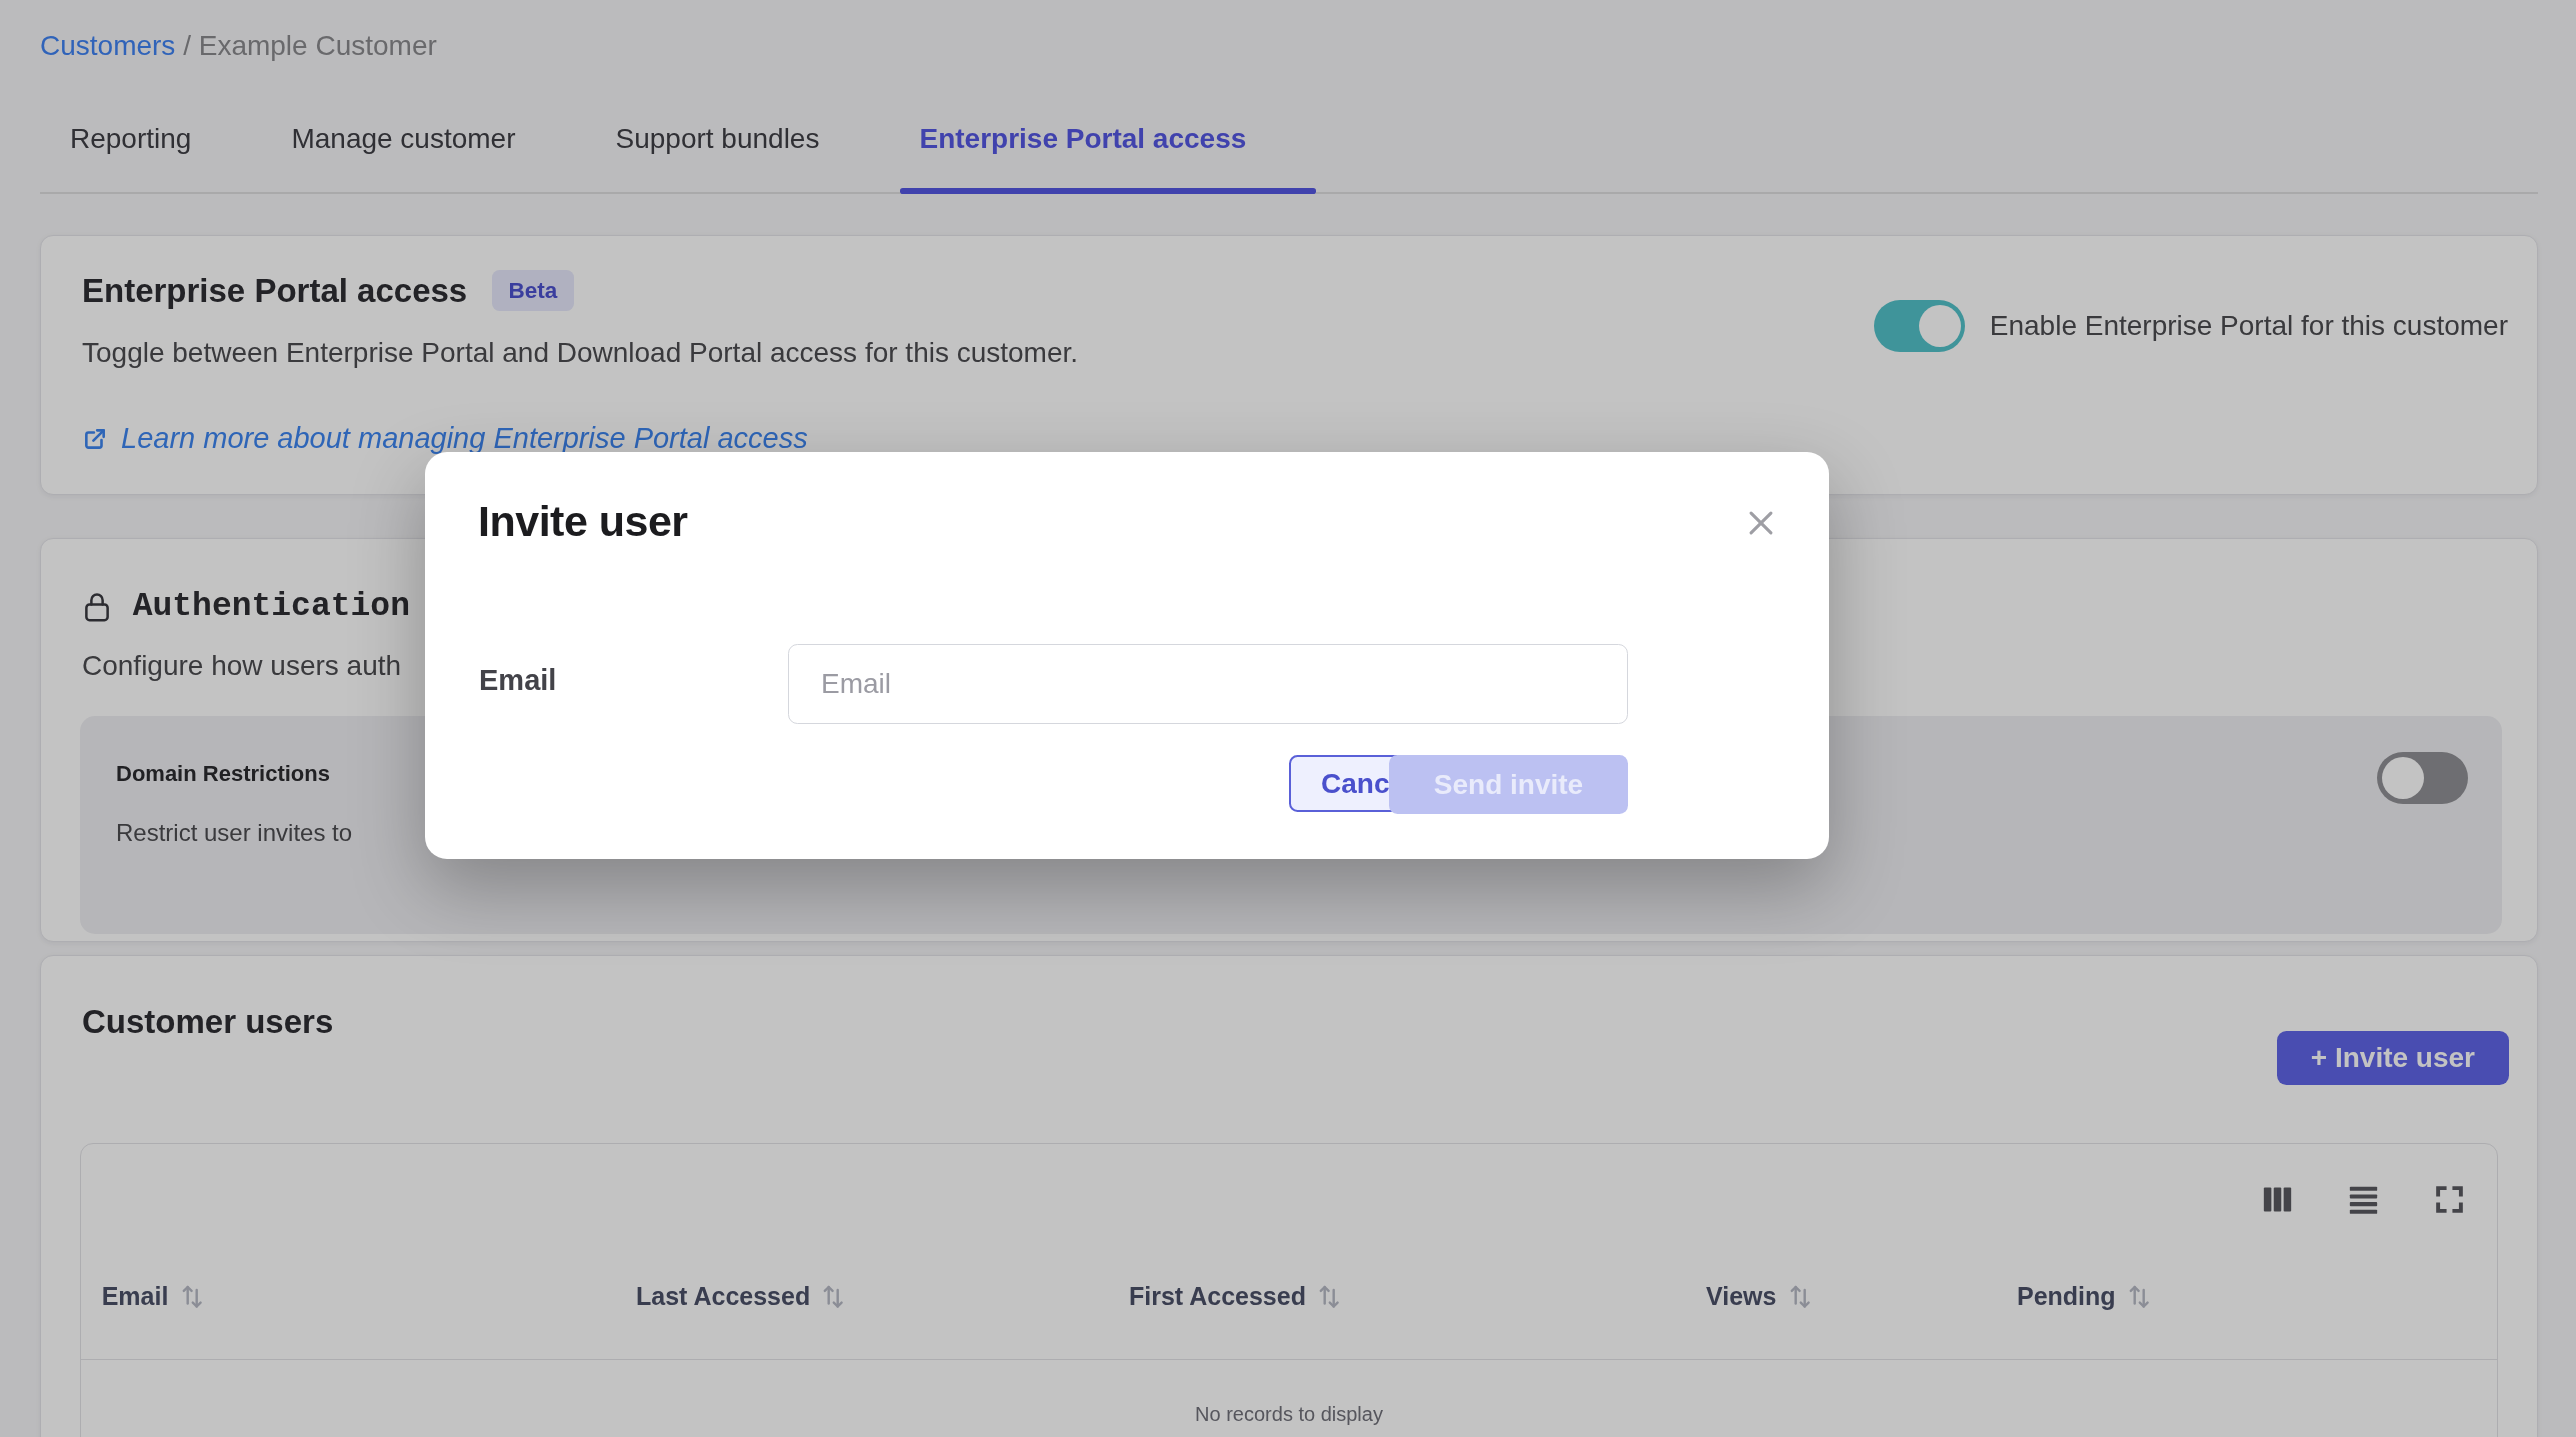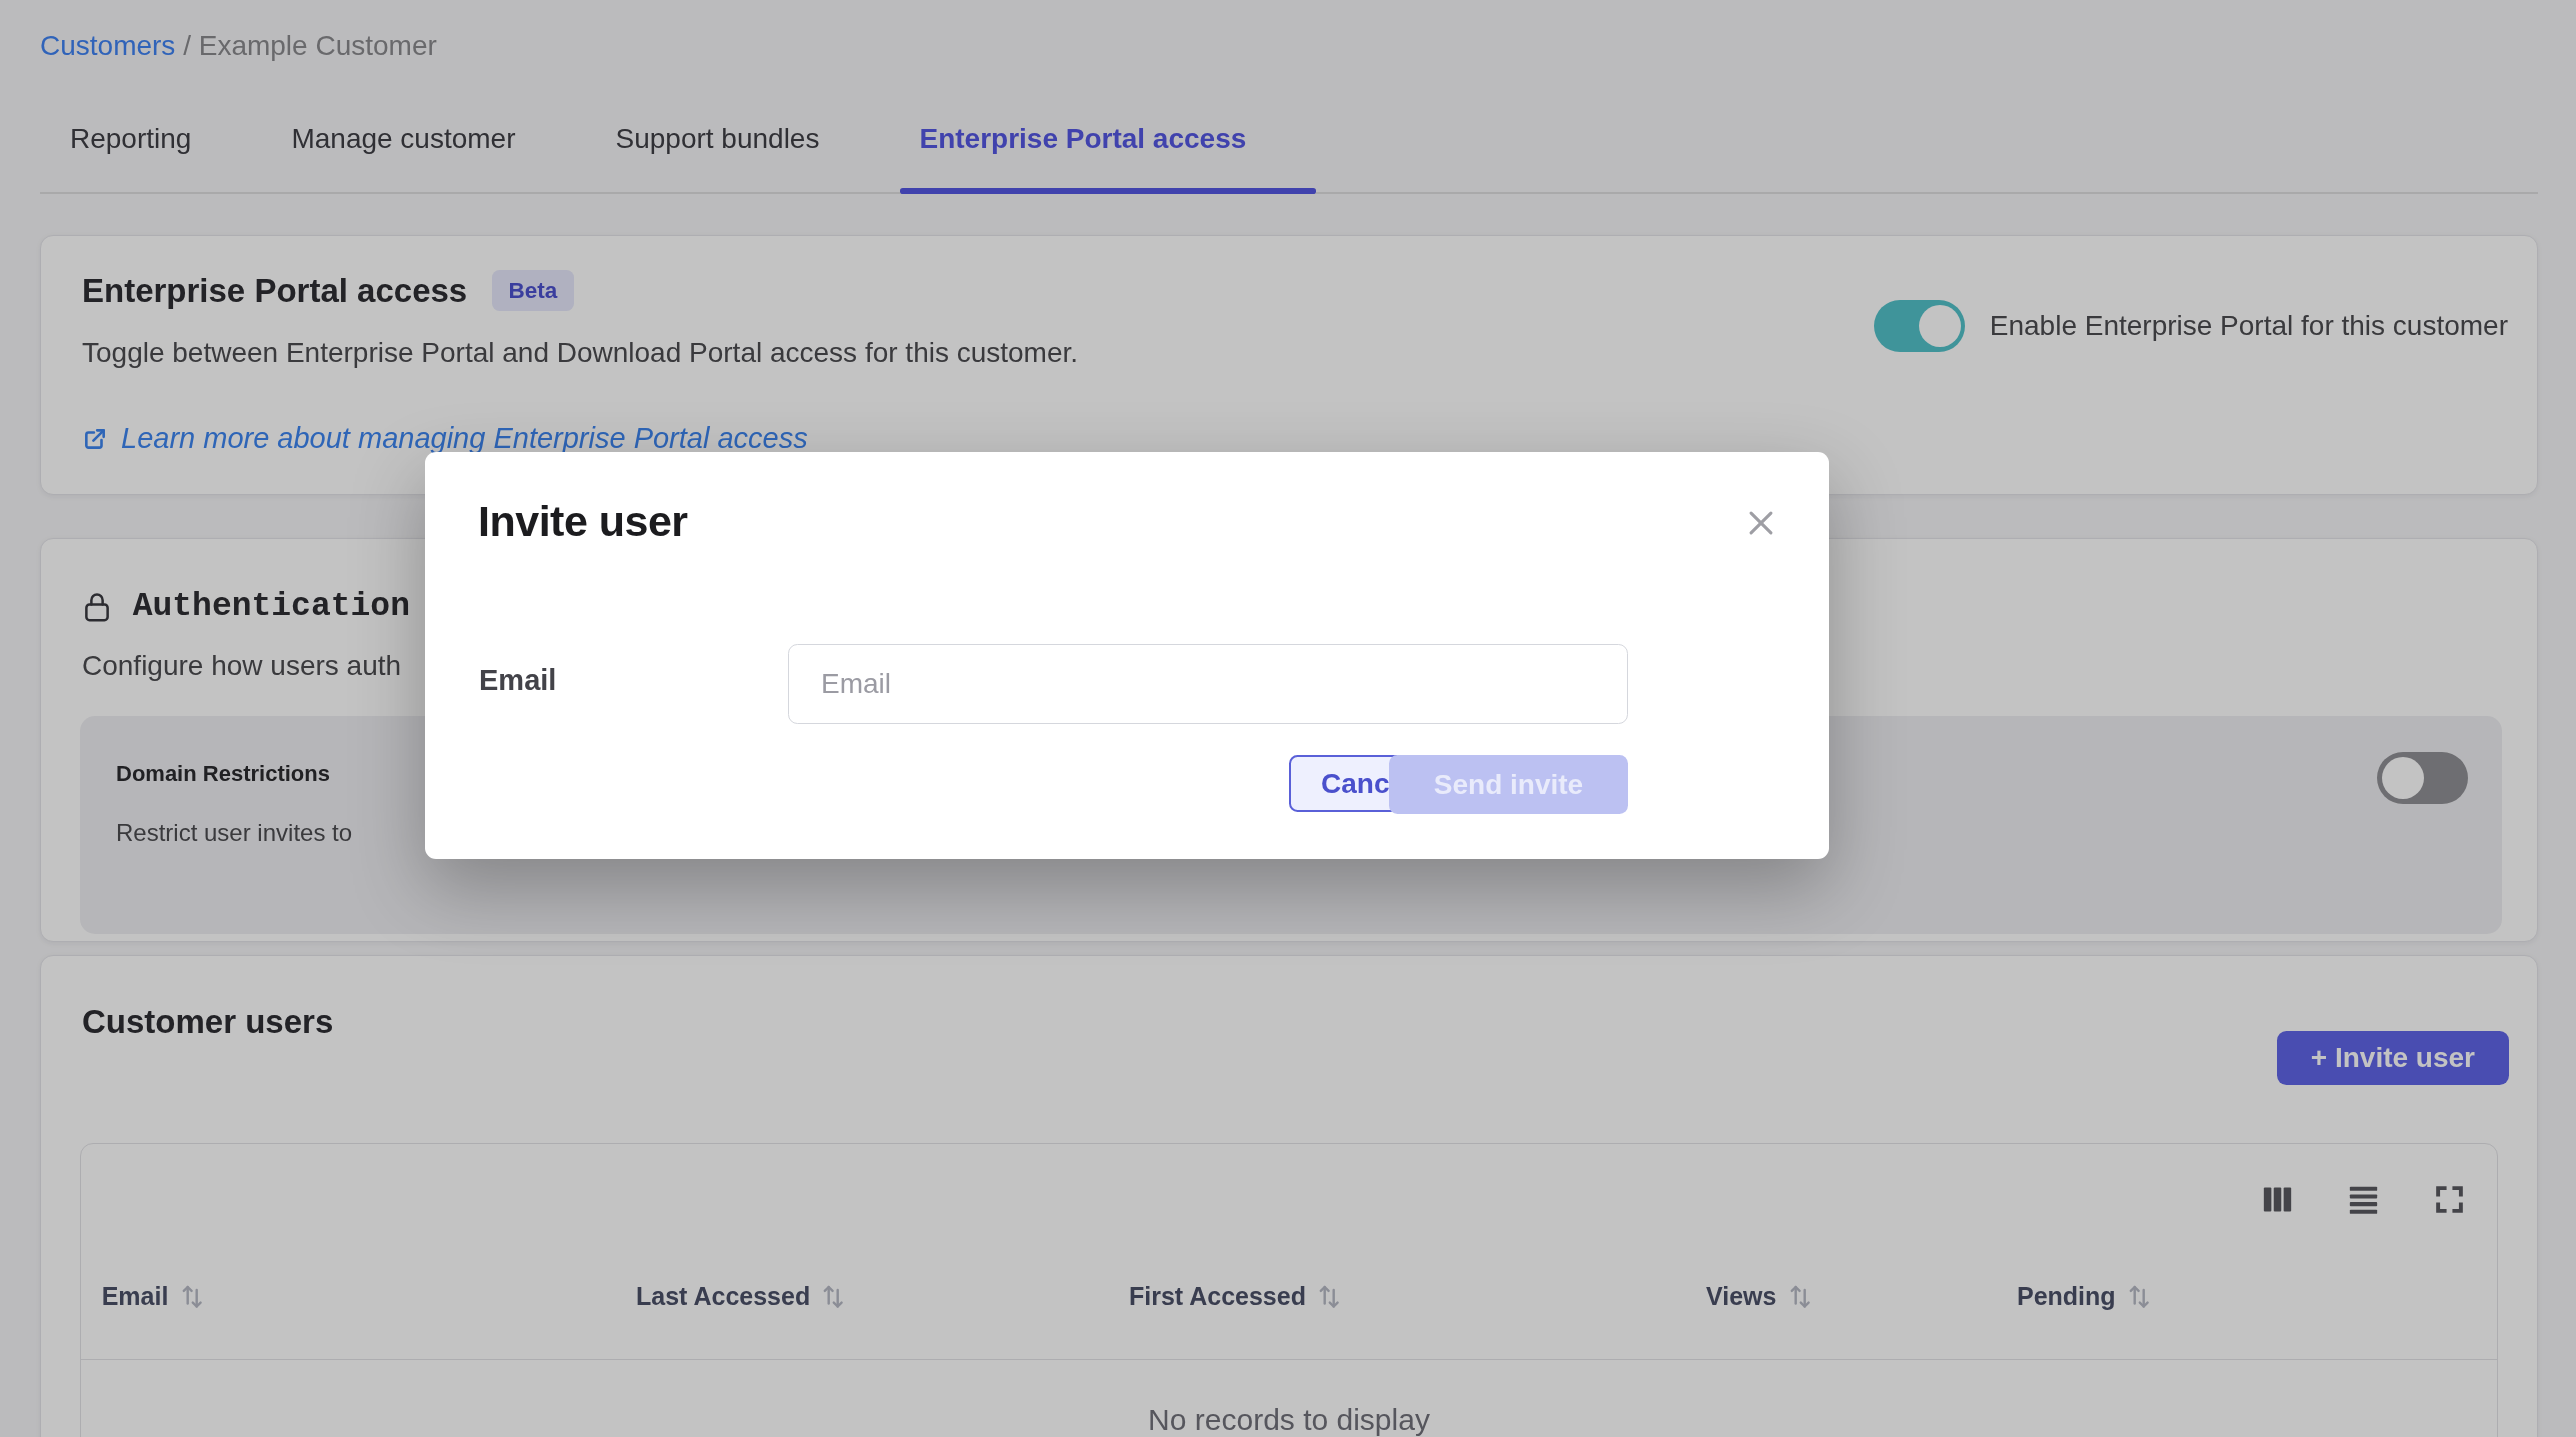--- a/index.html
+++ b/index.html
@@ -90,27 +90,27 @@
   }
   .table-toolbar { position:absolute; right:26px; top:34px; display:flex; gap:43px; }
   .icon-btn { width:43px; height:43px; display:flex; align-items:center; justify-content:center; cursor:pointer; background:none; border:none; }
   .thead { position:absolute; left:0; top:120px; width:100%; height:96px; border-bottom:1.9px solid #e3e3e7; }
   .th { position:absolute; top:17px; display:flex; align-items:center; gap:11.3px; font-size:25px; font-weight:700; color:#4b5068; cursor:pointer; }
   .th-email    { left:20.7px; }
   .th-last     { left:555px; }
   .th-first    { left:1048px; }
   .th-views    { left:1625px; }
   .th-pending  { left:1936px; }
-  .empty-row { position:absolute; left:0; top:259px; width:100%; text-align:center; font-size:30px; color:#71717a; }
+  .empty-row { position:absolute; left:0; top:259px; width:100%; text-align:center; font-size:20px; color:#71717a; }
 
   
   .backdrop { position:absolute; inset:0; background:rgba(0,0,0,0.235); z-index:50; }
   .modal {
     position:absolute; left:425px; top:452px; width:1404px; height:407px;
-    background:#ffffff; border-radius:11px; z-index:60;
+    background:#ffffff; border-radius:22px; z-index:60;
     box-shadow:0 28px 75px rgba(0,0,0,0.28);
   }
   .modal-title { position:absolute; left:53px; top:45px; font-size:43px; font-weight:800; color:#1c1c1f; letter-spacing:-0.5px; }
   .modal-close { position:absolute; right:51px; top:54px; width:34px; height:34px; background:none; border:none; cursor:pointer; }
   .modal-label { position:absolute; left:54px; top:212px; font-size:29px; font-weight:700; color:#434349; }
   .modal-input {
     position:absolute; left:363px; top:192px; width:840px; height:80px;
     border:1.9px solid #d5d7dd; border-radius:9.4px; padding:0 32px;
     font-size:28px; color:#26262a; font-family:inherit; background:#fff;
   }

